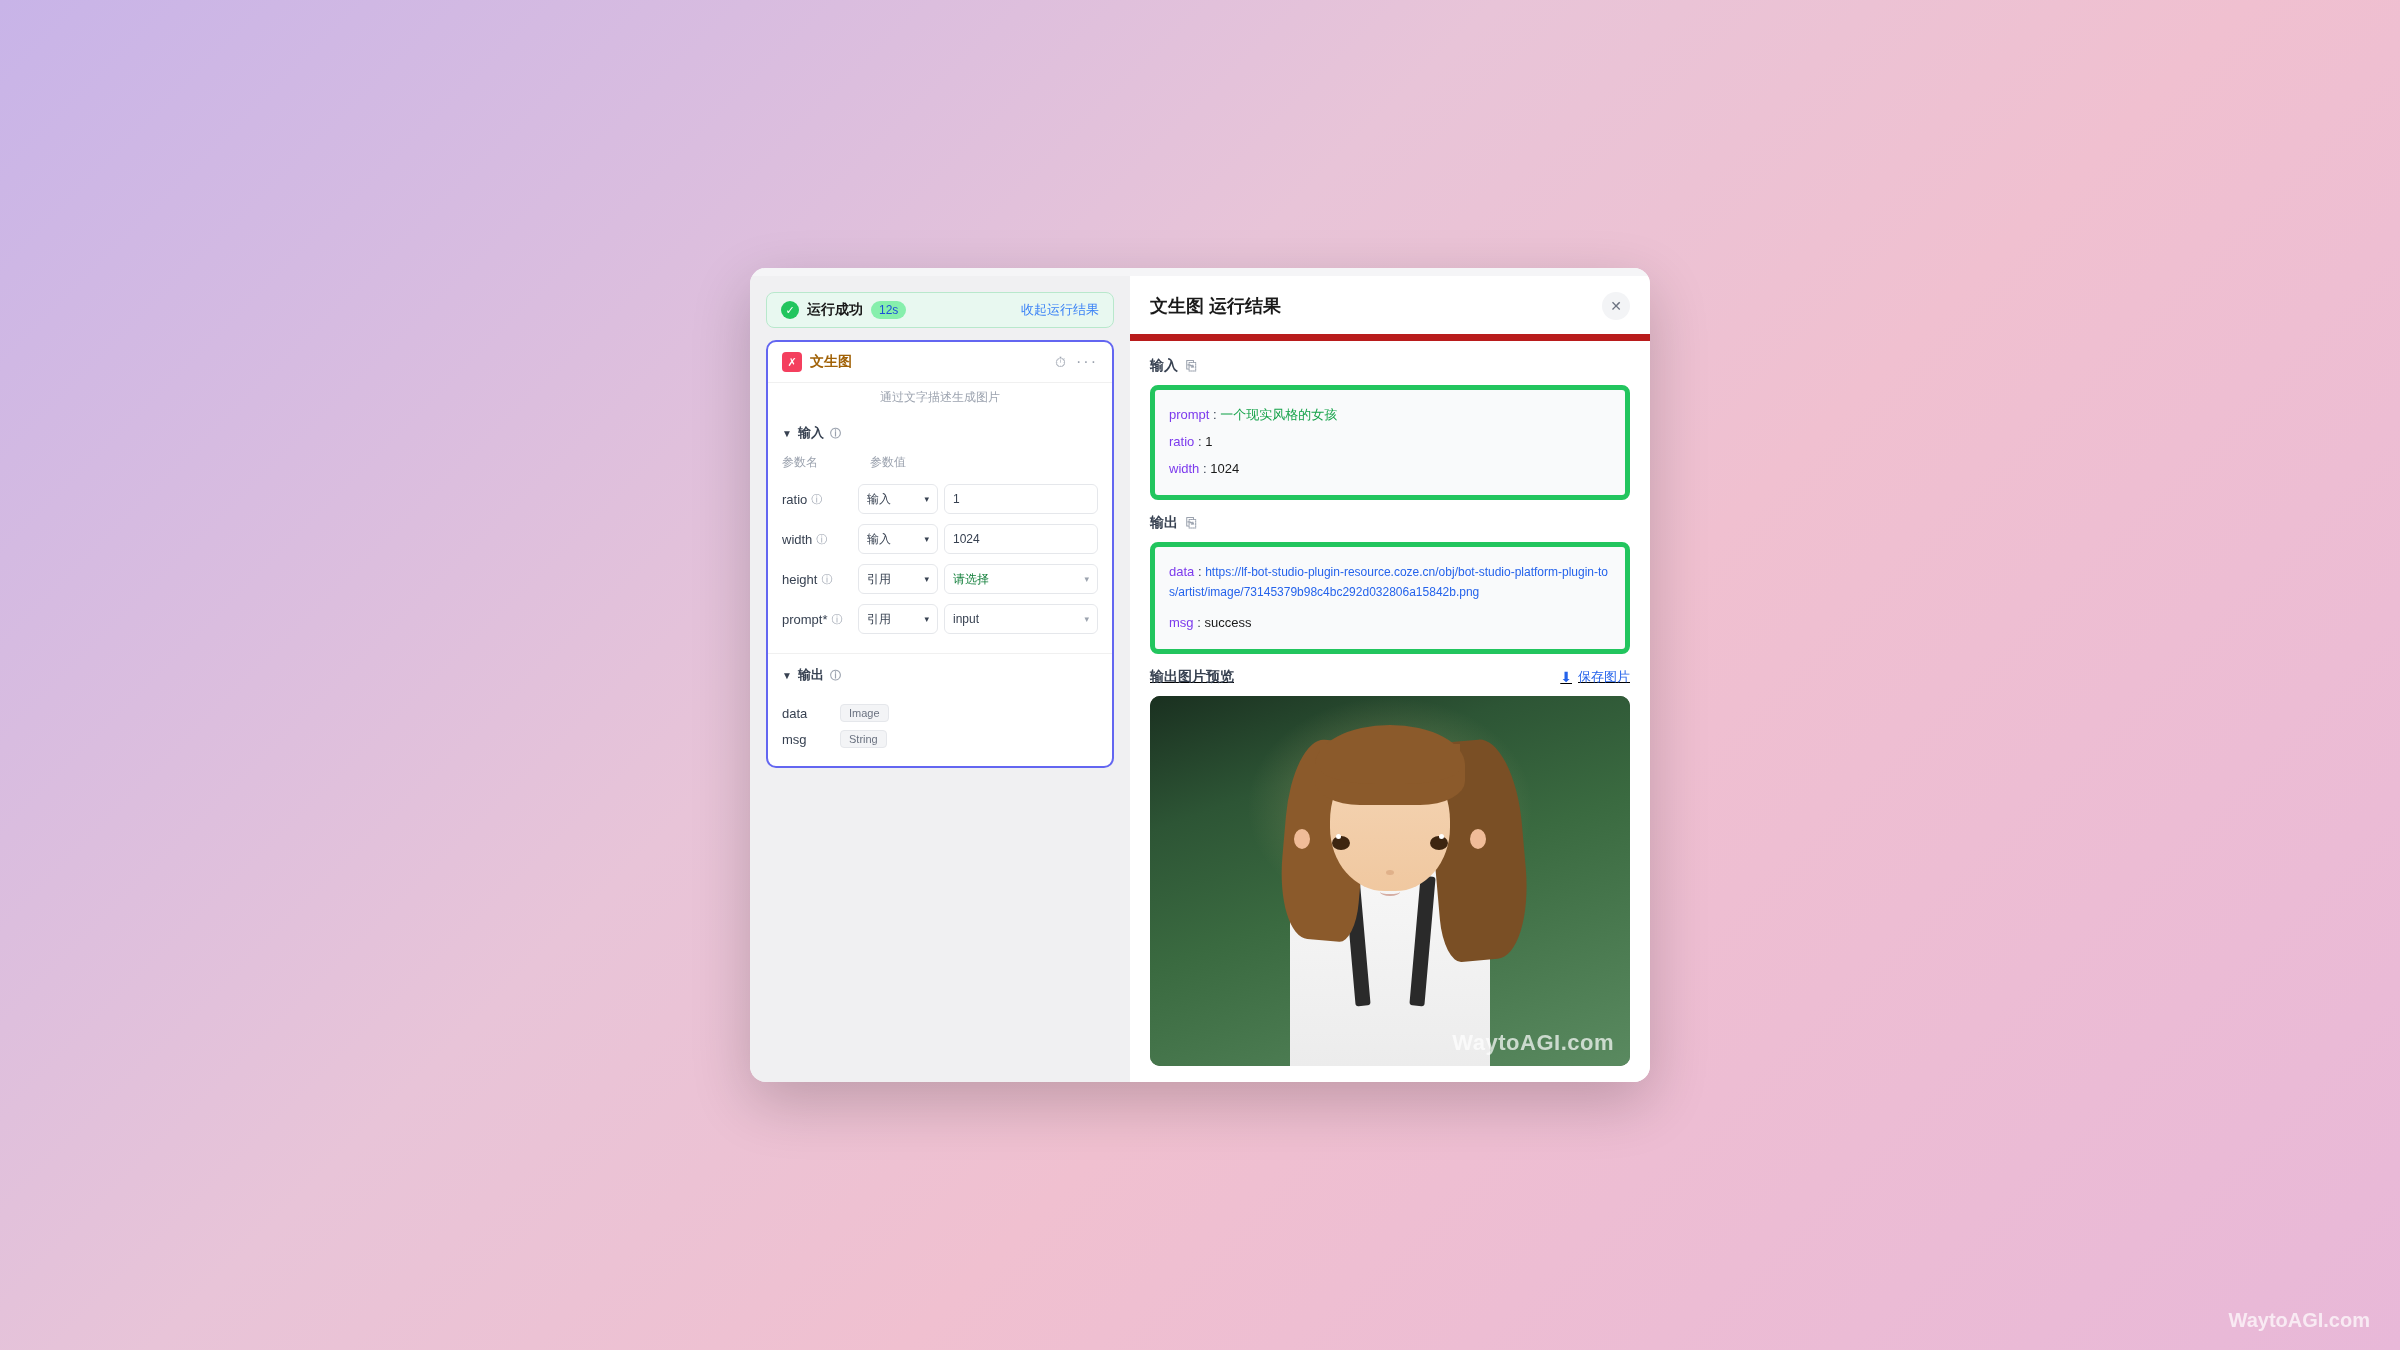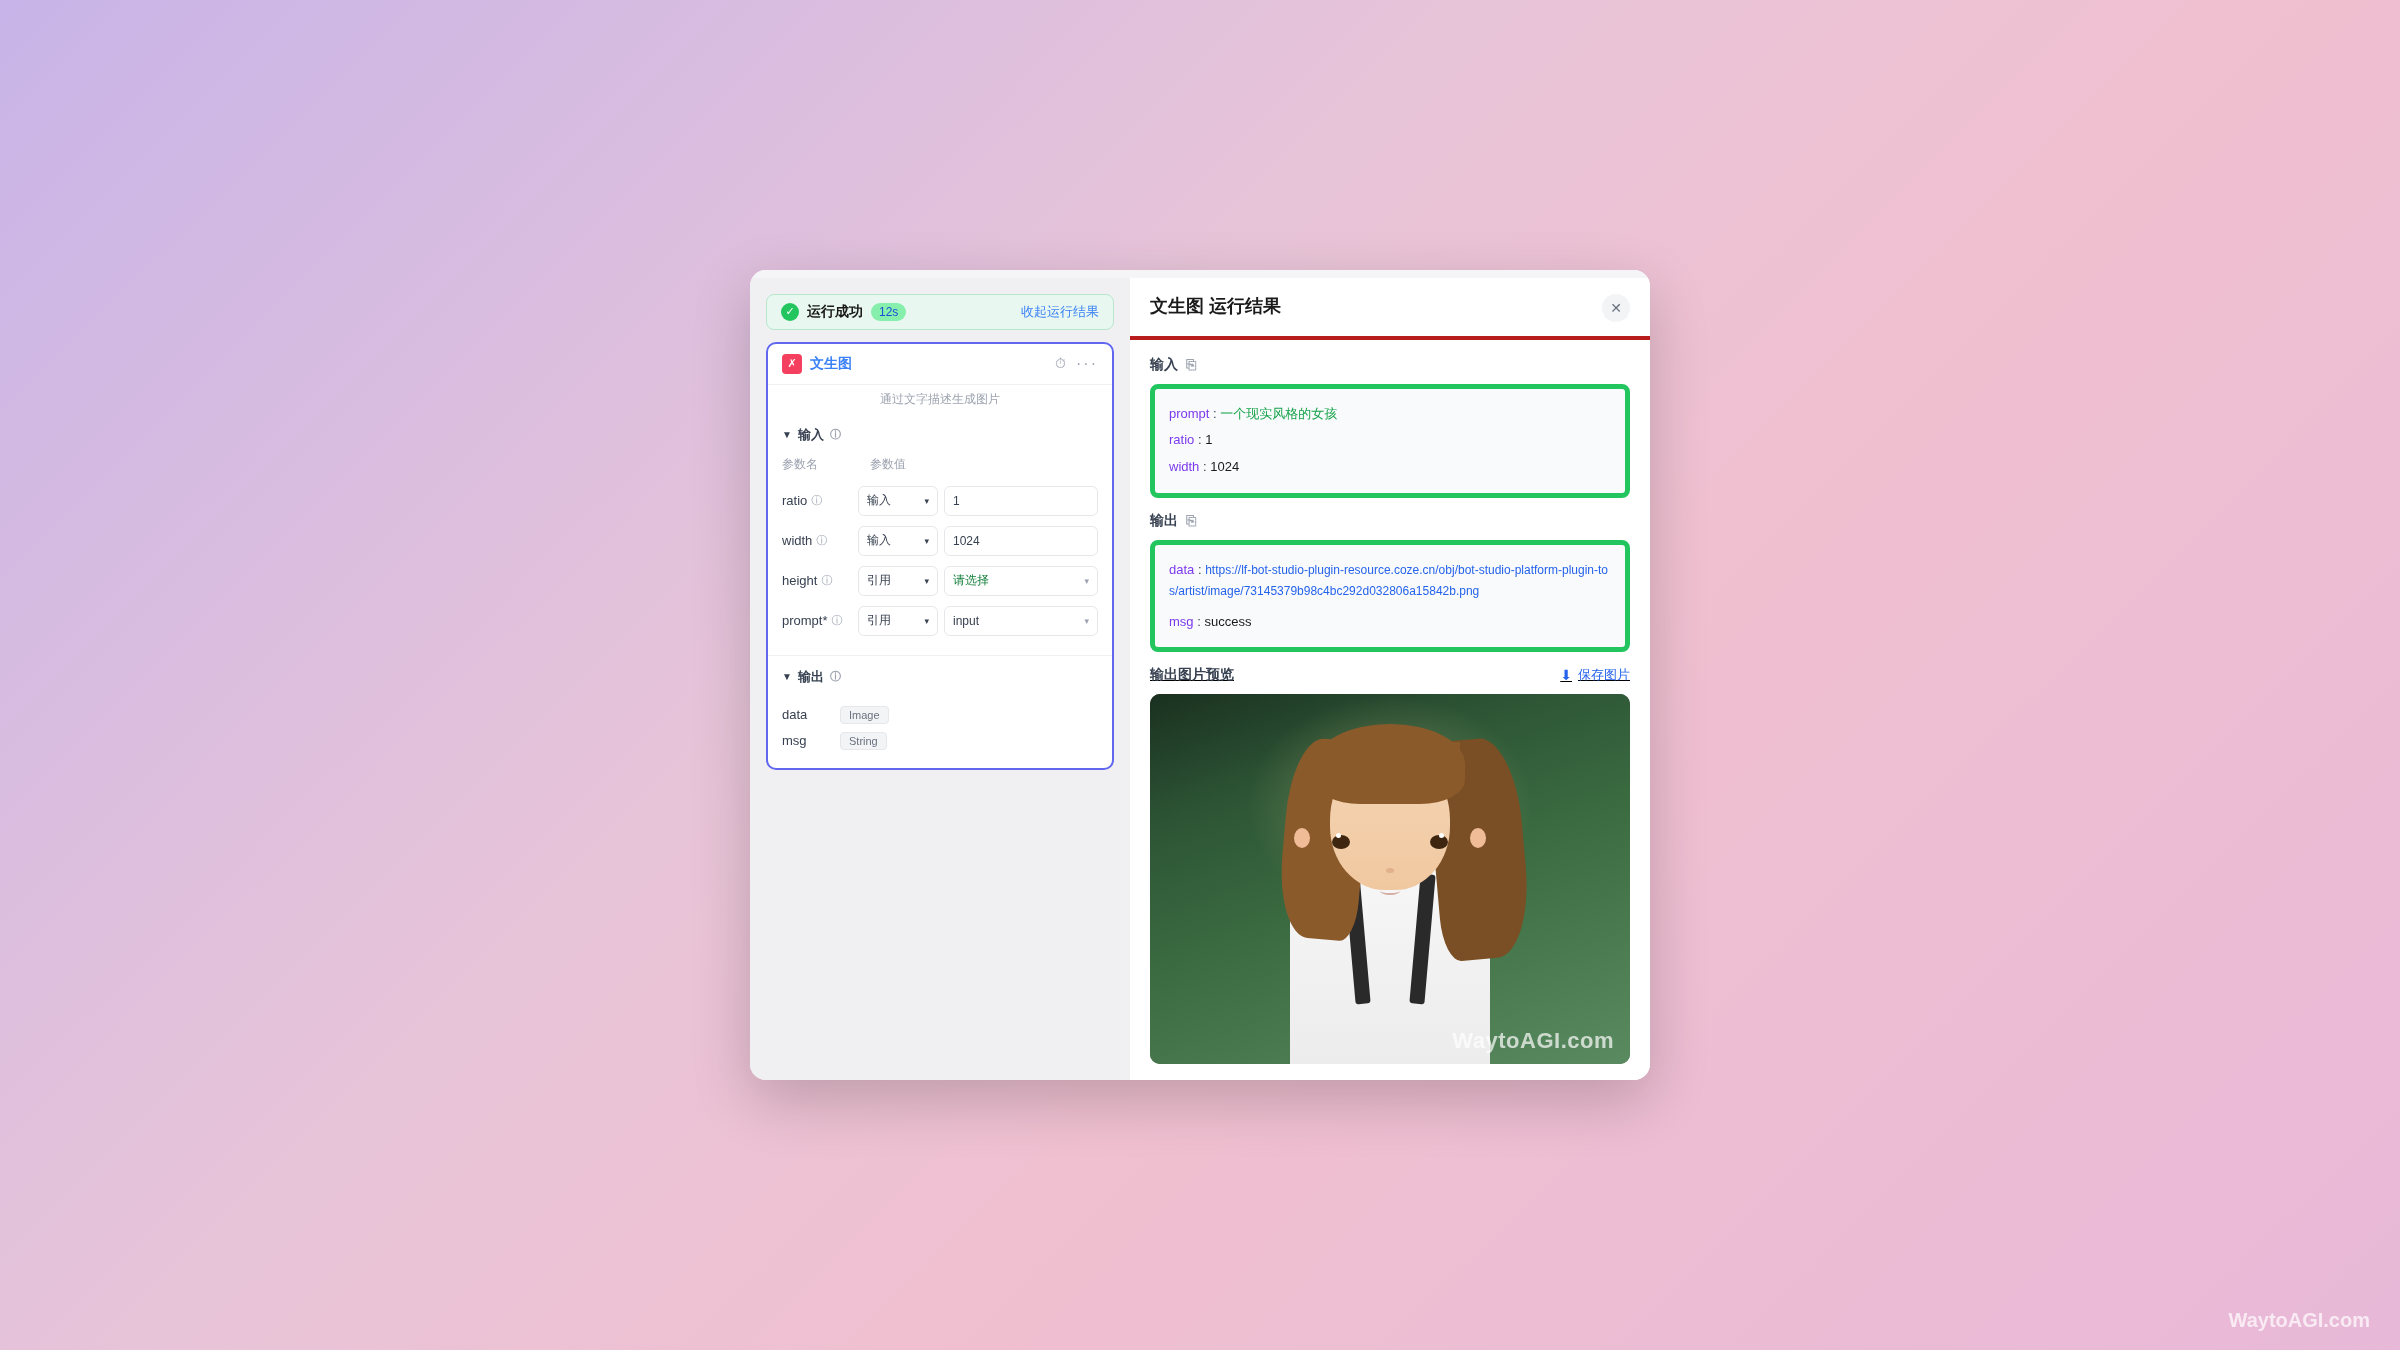--- a/index.html
+++ b/index.html
@@ -107,21 +107,21 @@
       border-radius: 4px;
       display: flex;
       align-items: center;
       justify-content: center;
       color: white;
       font-size: 11px;
     }
     .node-title {
       font-size: 14px;
       font-weight: 600;
-      color: #3b82f6;
+      color: #a16207;
     }
     .node-header-right {
       display: flex;
       align-items: center;
       gap: 10px;
       color: #9ca3af;
       font-size: 16px;
     }
     .node-subtitle {
       padding: 6px 14px 10px;
@@ -240,22 +240,23 @@
     }
     
     .right-panel {
       flex: 1;
       background: white;
       display: flex;
       flex-direction: column;
     }
     .result-header {
       padding: 16px 20px 14px;
-      border-bottom: 4px solid #b91c1c;
-      display: flex;
+      border-bottom: 7px solid #b91c1c;
+      display: flex;
+      align-items: center;
       justify-content: space-between;
     }
     .result-title {
       font-size: 18px;
       font-weight: 700;
       color: #1a1a1a;
     }
     .close-btn {
       width: 28px;
       height: 28px;

